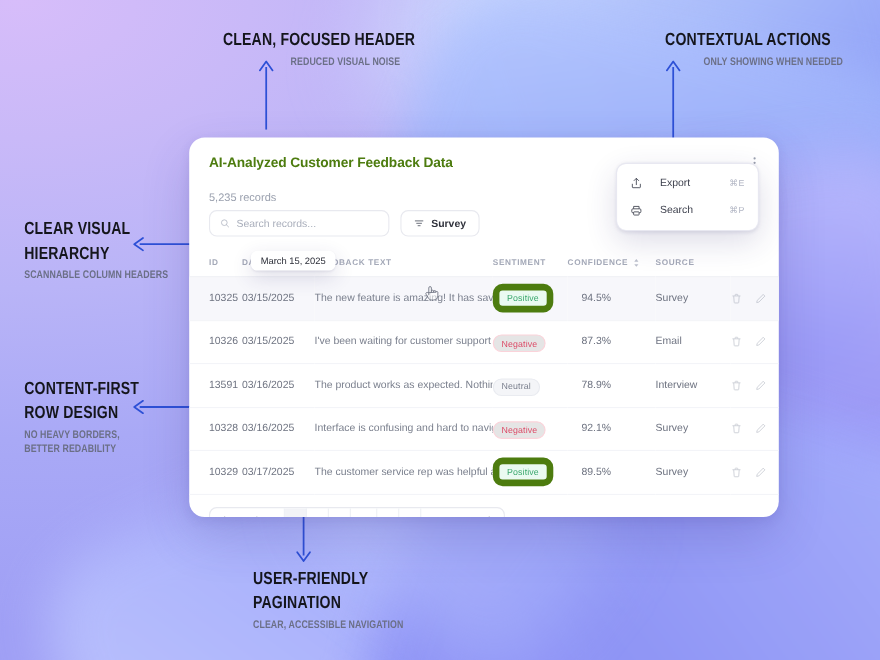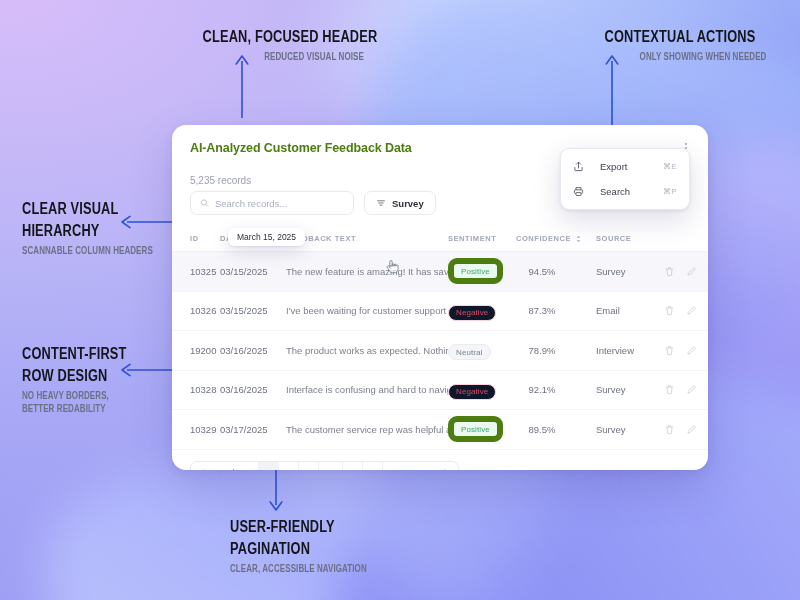--- a/index.html
+++ b/index.html
@@ -164,21 +164,21 @@
   .cell { font-size:9.5px; color:#6e7381; padding-right:6px; }
   .cell.id { padding-left:18px; color:#6e7381; }
   .cell.text { color:#7b808e; white-space:nowrap; overflow:hidden; text-overflow:clip; }
   .cell.conf { text-align:center; padding-right:28px; color:#6e7381; }
 
   .badge {
     display:inline-block; font-size:8px; padding:2.5px 7px; border-radius:9px;
     font-weight:500; letter-spacing:.1px;
   }
   .badge.positive { background:#eafaf1; color:#3aa76d; border:6px solid #4d7c0f; }
-  .badge.negative { background:#0f172a; color:#dc4a66; border:1px solid #fbd3da; }
+  .badge.negative { background:#e5e5e5; color:#dc4a66; border:1px solid #fbd3da; }
   .badge.neutral  { background:#f4f5f8; color:#7b808e; border:1px solid #e9ebf0; }
 
   .actions { display:flex; align-items:center; gap:11px; }
   .act-icon { cursor:pointer; opacity:.55; }
 
   
   #tooltip {
     position:absolute; left:228px; top:228px;
     background:#fff; border-radius:6px; padding:4px 9px;
     font-size:8.5px; color:#2c2e38;
@@ -424,21 +424,21 @@
                   <path d="M4.4 4.6 L5 13 Q5.05 13.7 5.8 13.7 H10.2 Q10.95 13.7 11 13 L11.6 4.6" stroke="#9aa0ae" stroke-width="1.1" fill="none" stroke-linejoin="round"></path>
                 </svg>
                 <svg class="act-icon" width="11" height="11" viewBox="0 0 16 16">
                   <path d="M11.4 2.4 L13.6 4.6 L5.6 12.6 L2.8 13.2 L3.4 10.4 Z" stroke="#9aa0ae" stroke-width="1.1" fill="none" stroke-linejoin="round"></path>
                 </svg>
               </div>
             </td>
           </tr>
           <tr>
             <td>
-              <div class="cell id">19200</div>
+              <div class="cell id">13591</div>
             </td>
             <td>
               <div class="cell date">03/16/2025</div>
             </td>
             <td>
               <div class="cell text">The product works as expected. Nothing</div>
             </td>
             <td><span class="badge neutral">Neutral</span></td>
             <td>
               <div class="cell conf">78.9%</div>

